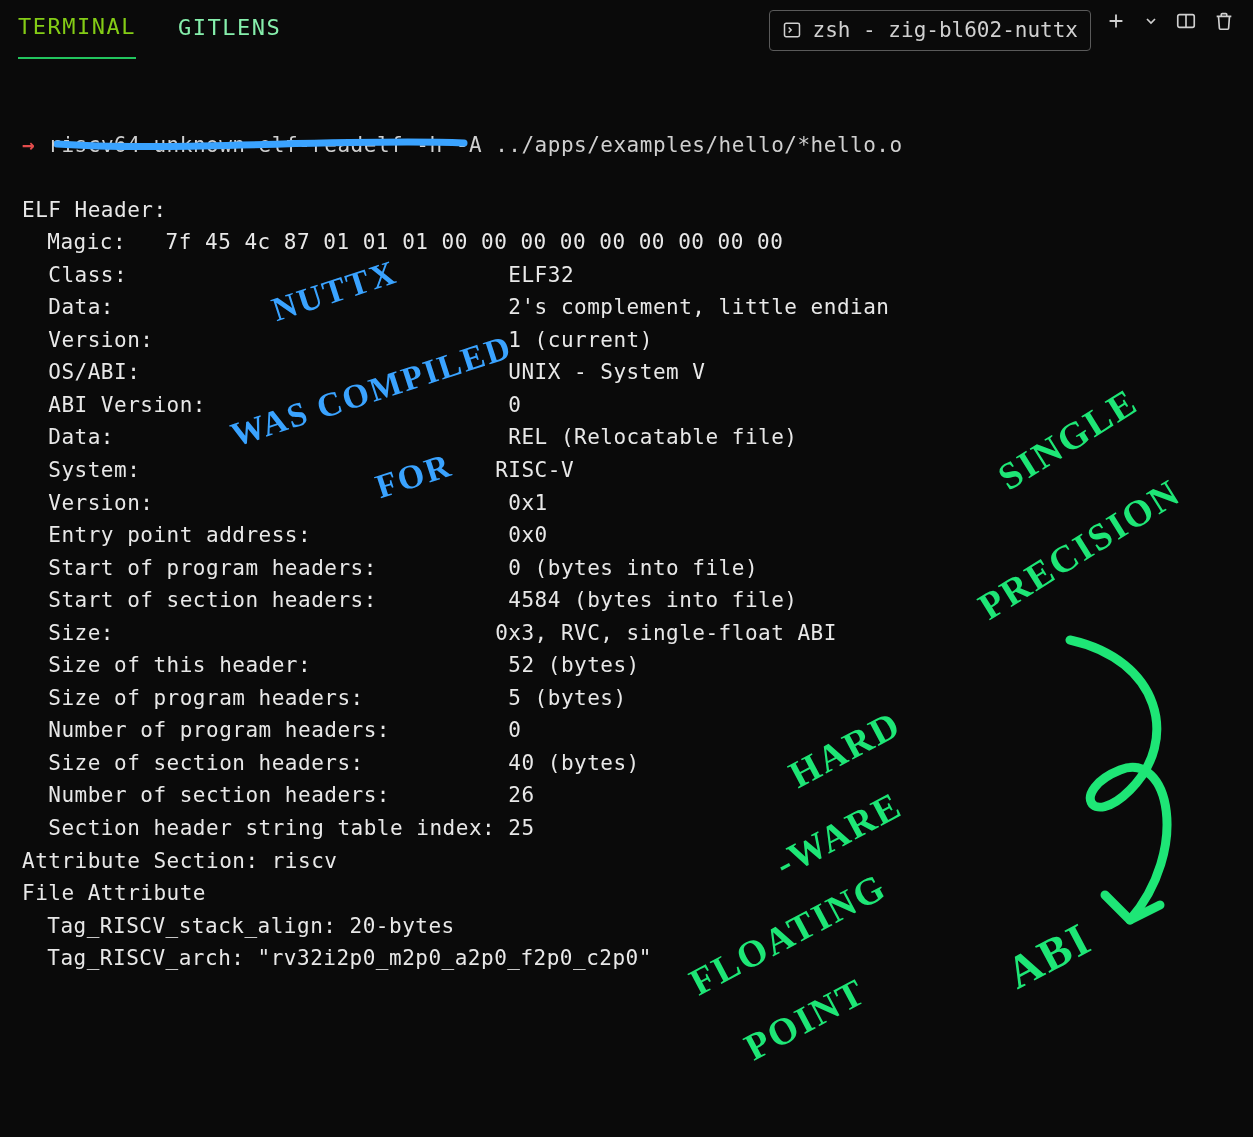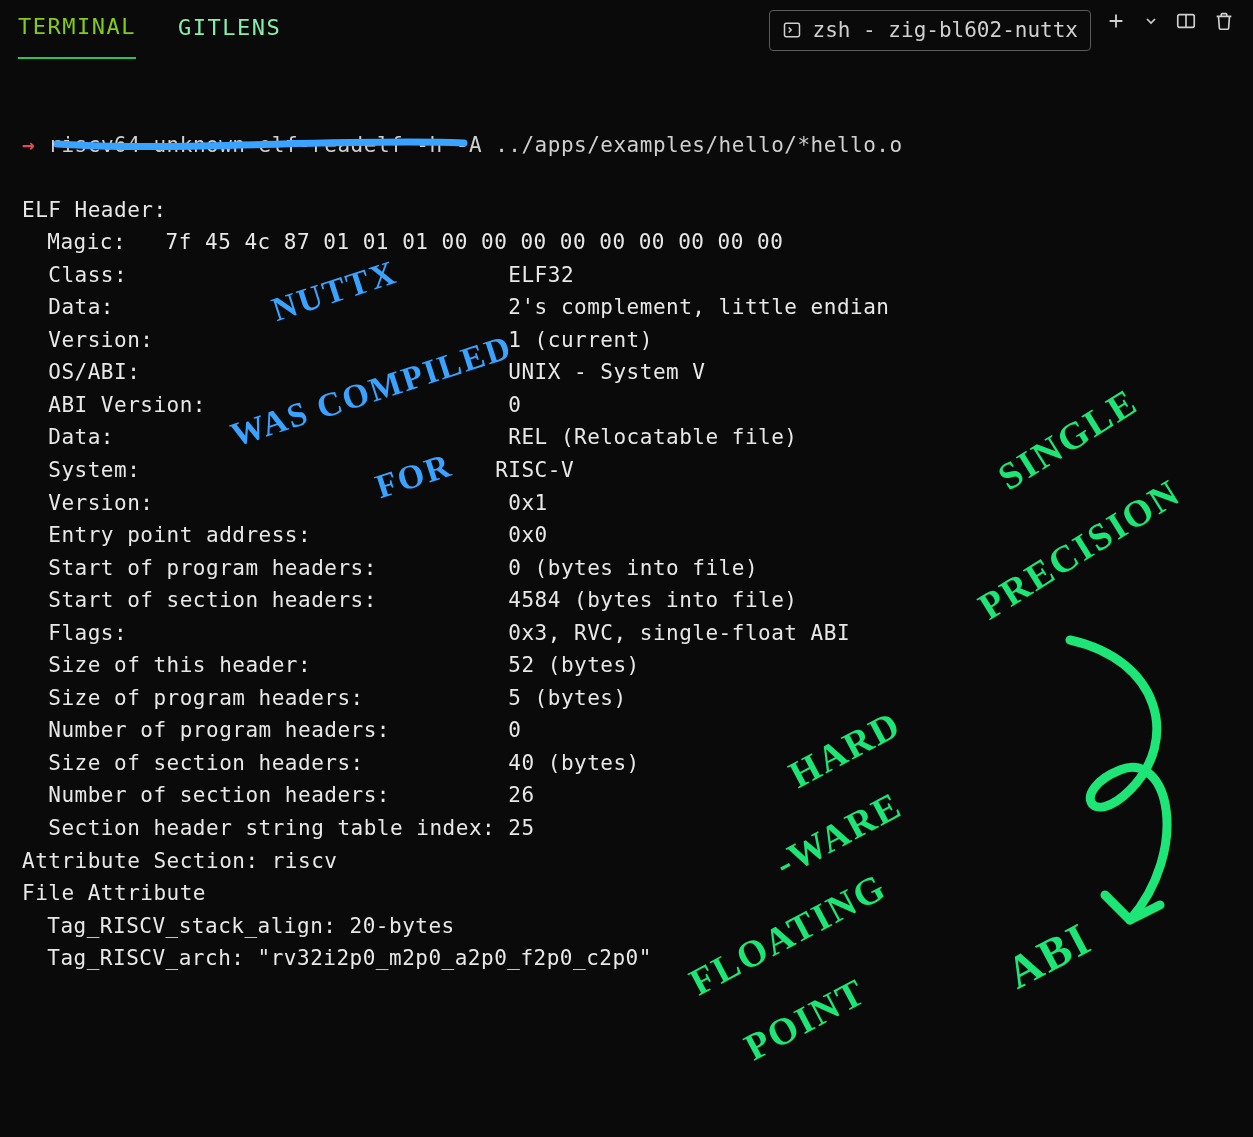--- a/index.html
+++ b/index.html
@@ -139,21 +139,21 @@
   <span class="header-key">Data:</span>                              <span class="header-val">2's complement, little endian</span>
   <span class="header-key">Version:</span>                           <span class="header-val">1 (current)</span>
   <span class="header-key">OS/ABI:</span>                            <span class="header-val">UNIX - System V</span>
   <span class="header-key">ABI Version:</span>                       <span class="header-val">0</span>
   <span class="header-key">Data:</span>                              <span class="header-val">REL (Relocatable file)</span>
   <span class="header-key">System:</span>                           <span class="header-val">RISC-V</span>
   <span class="header-key">Version:</span>                           <span class="header-val">0x1</span>
   <span class="header-key">Entry point address:</span>               <span class="header-val">0x0</span>
   <span class="header-key">Start of program headers:</span>          <span class="header-val">0 (bytes into file)</span>
   <span class="header-key">Start of section headers:</span>          <span class="header-val">4584 (bytes into file)</span>
-  <span class="header-key">Flags:</span>                             <span class="header-val">0x3, RVC, single-float ABI</span>
+  <span class="header-key">Size:</span>                             <span class="header-val">0x3, RVC, single-float ABI</span>
   <span class="header-key">Size of this header:</span>               <span class="header-val">52 (bytes)</span>
   <span class="header-key">Size of program headers:</span>           <span class="header-val">5 (bytes)</span>
   <span class="header-key">Number of program headers:</span>         <span class="header-val">0</span>
   <span class="header-key">Size of section headers:</span>           <span class="header-val">40 (bytes)</span>
   <span class="header-key">Number of section headers:</span>         <span class="header-val">26</span>
   <span class="header-key">Section header string table index:</span> <span class="header-val">25</span>
 </span><span>Attribute Section: riscv</span>
 <span>File Attribute</span>
 <span class="pad1">Tag_RISCV_stack_align: 20-bytes</span>
 <span class="pad1">Tag_RISCV_arch: "rv32i2p0_m2p0_a2p0_f2p0_c2p0"</span>

